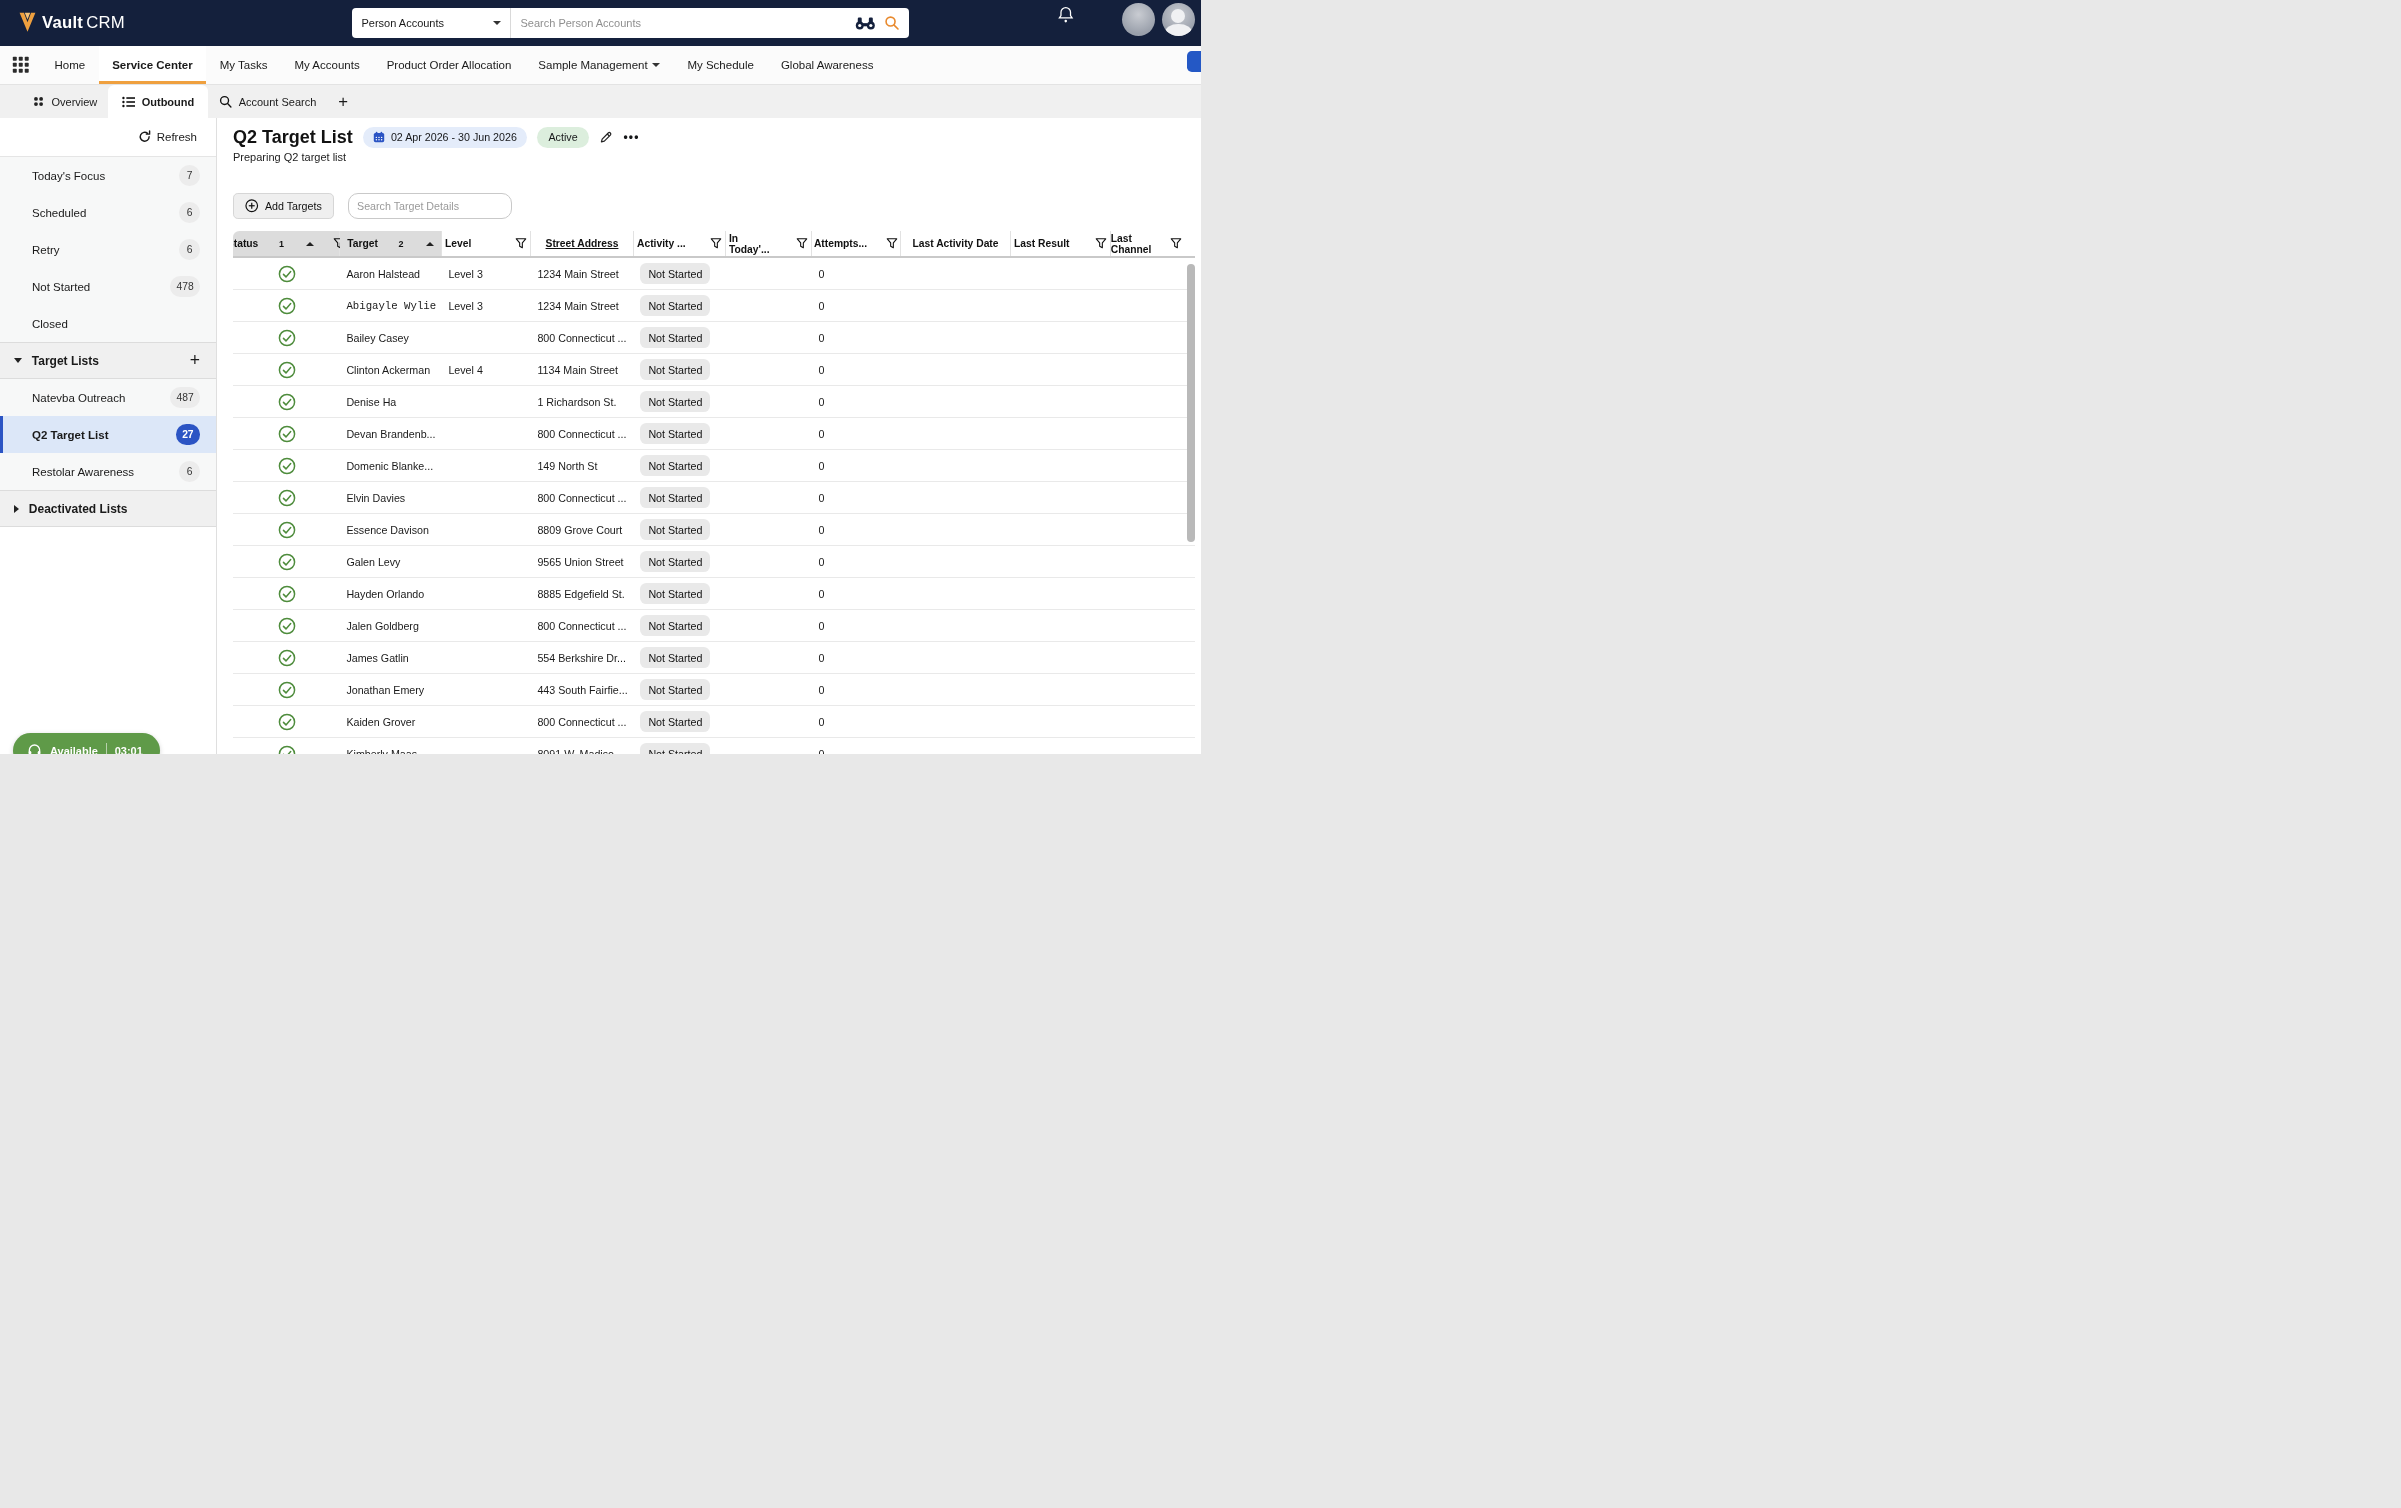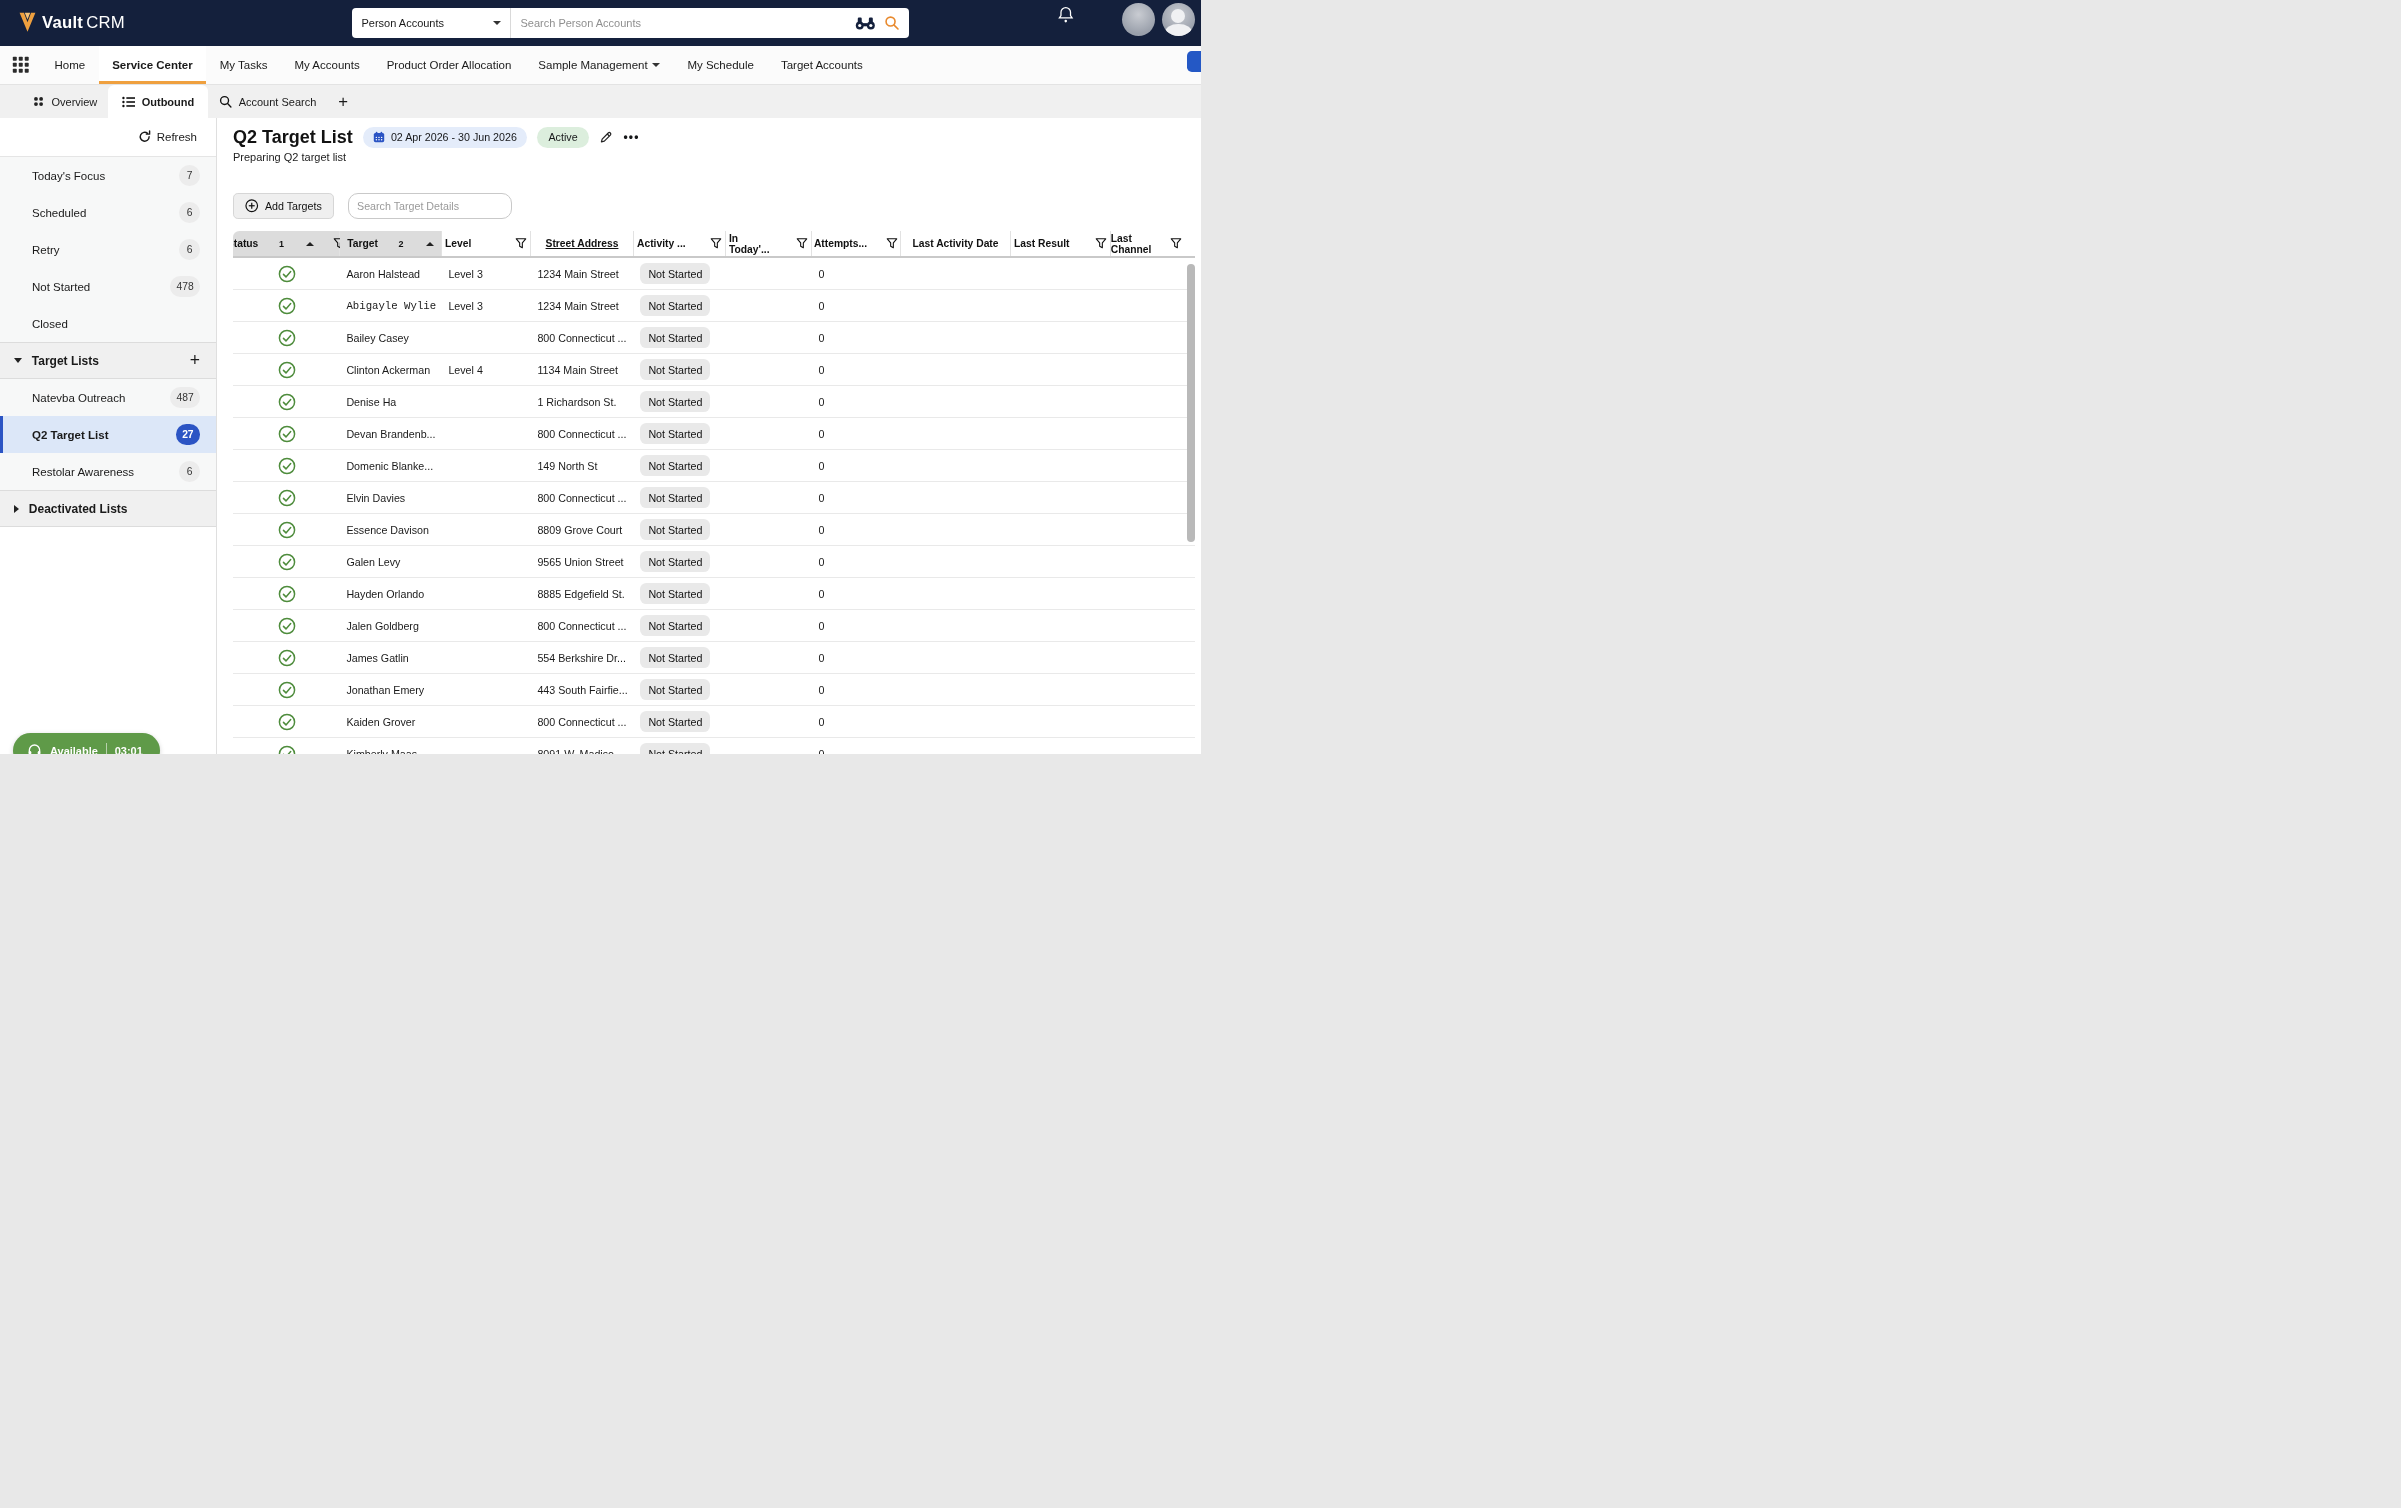--- a/index.html
+++ b/index.html
@@ -186,21 +186,21 @@
           <span>Product Order Allocation</span>
         </div>
         <div class="nav-item">
           <span>Sample Management</span>
           <span class="caret-dn" style="border-top-width: 4px;"></span>
         </div>
         <div class="nav-item">
           <span>My Schedule</span>
         </div>
         <div class="nav-item">
-          <span>Target Accounts</span>
+          <span>Global Awareness</span>
         </div>
       </div>
     <div class="peek-btn"></div>
   </div>
 
   <div class="tabbar">
     <div id="tab-items" style="display:flex; align-items:stretch;">
         <div class="tab">
           <span style="display: flex;">
             <svg width="12.7" height="12.7" viewBox="0 0 16 16">

